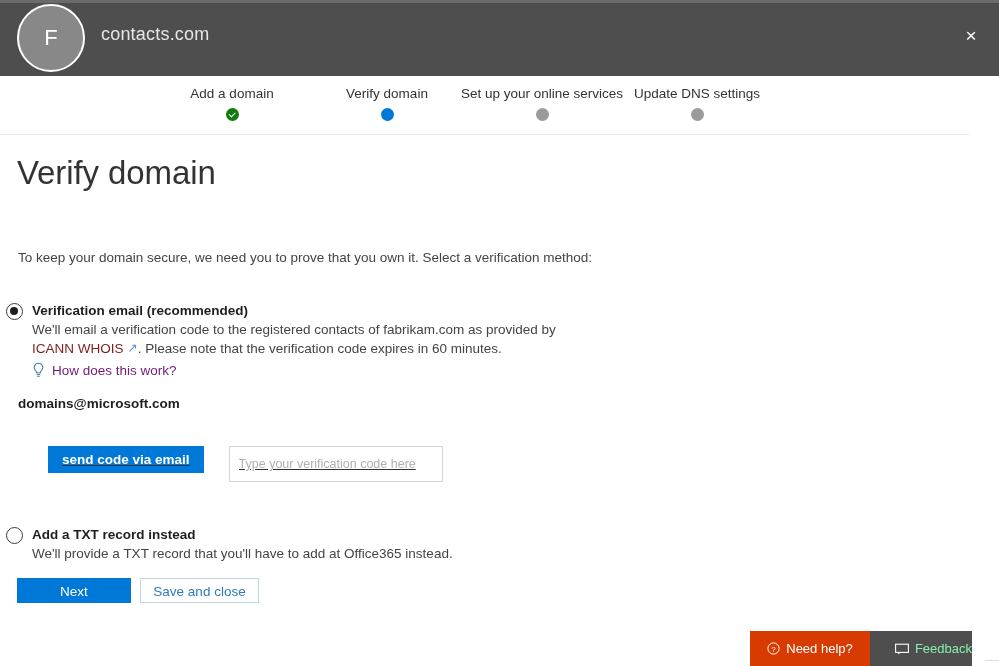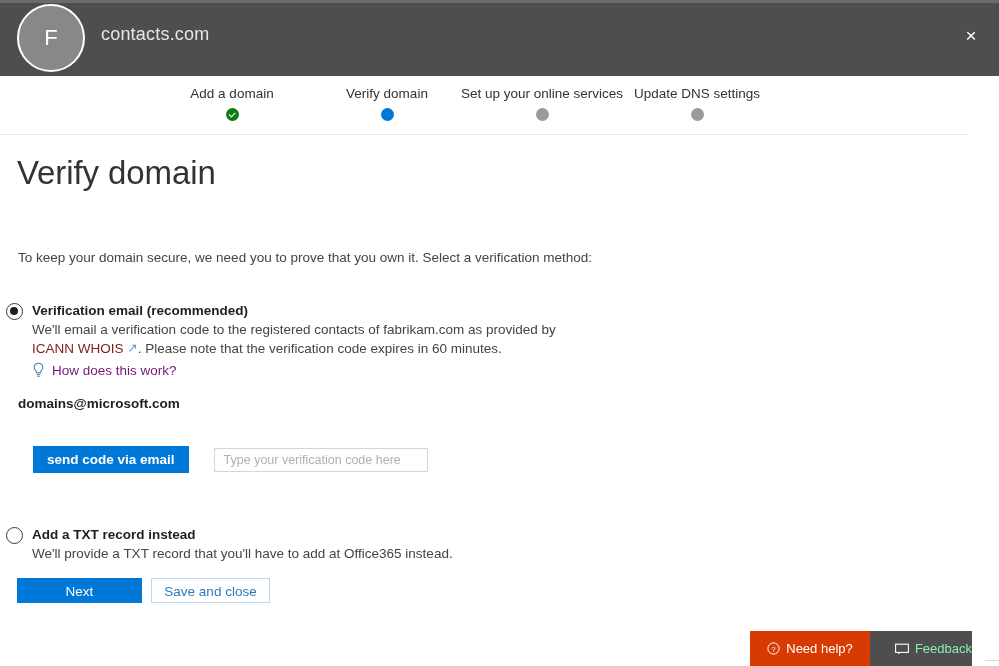--- a/index.html
+++ b/index.html
@@ -201,60 +201,61 @@
     position: absolute;
     left: 18px; top: 396px;
     font-size: 13.5px;
     font-weight: bold;
     color: #1f1f1f;
   }
 
   
   .send-row {
     position: absolute;
-    left: 33px; top: 446px;
-    display: flex;
-    align-items: center;
+    left: 48px; top: 446px;
+    display: flex;
+    align-items: flex-start;
+    text-decoration: underline;
   }
   .btn-primary {
     background: #0078d7;
     color: #ffffff;
     border: none;
     font-family: "Liberation Sans", sans-serif;
     font-size: 13.5px;
     font-weight: bold;
     height: 27px;
     padding: 0 14px;
     cursor: pointer;
     line-height: 27px;
     text-align: center;
   }
   .code-input {
     width: 214px;
-    height: 24px;
+    height: 36px;
     box-sizing: border-box;
     margin-left: 25px;
     border: 1px solid #d6d6d6;
     background: #ffffff;
     font-family: "Liberation Sans", sans-serif;
     font-size: 12.5px;
     color: #555555;
     padding: 0 9px;
     outline: none;
   }
   .code-input::placeholder { color: #b0b0b0; }
 
   
   .actions {
     position: absolute;
     left: 17px; top: 578px;
     display: flex;
   }
   .btn-next {
-    width: 125px; height: 25px;
+    width: 114px; height: 25px;
     background: #0078d7;
     color: #ffffff;
     border: none;
     font-family: "Liberation Sans", sans-serif;
     font-size: 13.5px;
     cursor: pointer;
     line-height: 25px;
     text-align: center;
     font-weight: 400;
   }

